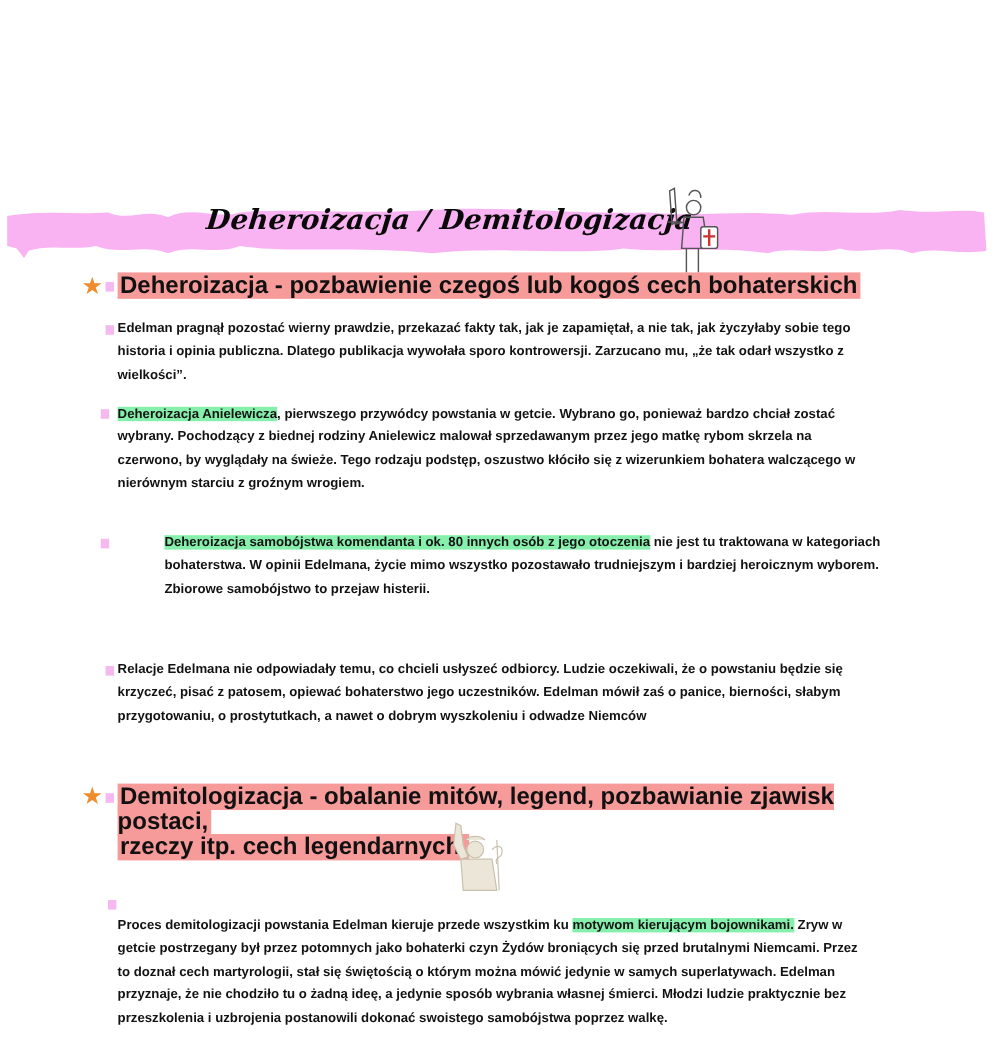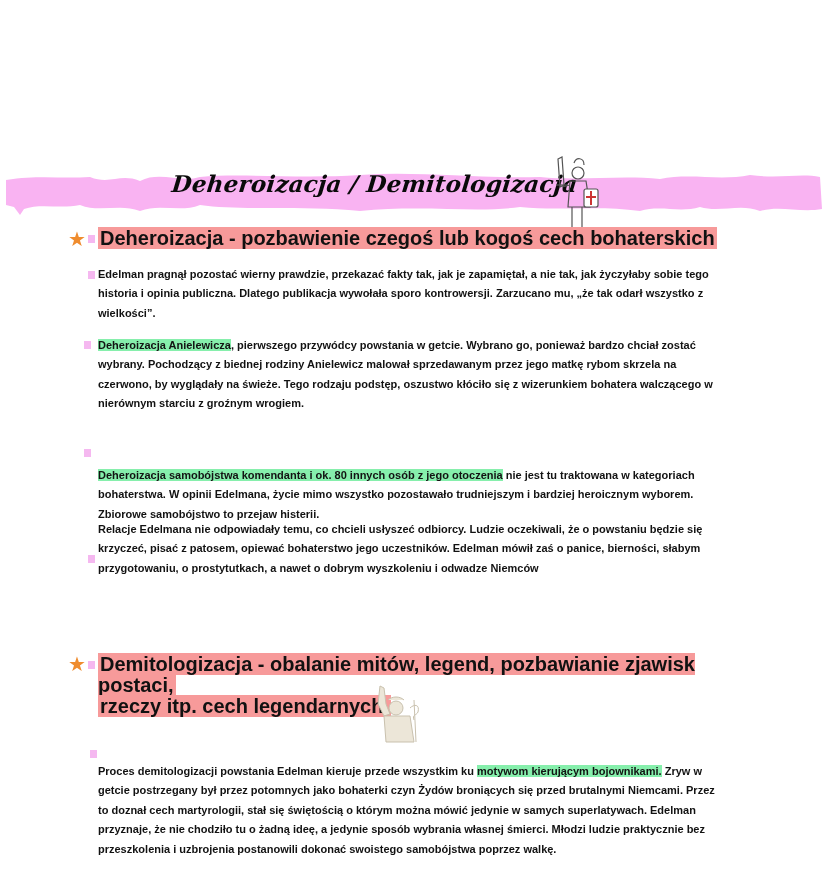--- a/index.html
+++ b/index.html
@@ -60,26 +60,26 @@
 <div class="para" style="top:265px;">
   <span>Edelman pragnął pozostać wierny prawdzie, przekazać fakty tak, jak je zapamiętał, a nie tak, jak życzyłaby sobie tego historia i opinia publiczna. Dlatego publikacja wywołała sporo kontrowersji. Zarzucano mu, „że tak odarł wszystko z wielkości”.</span>
 </div>
 
 <div class="bullet" style="left:84px; top:341px;"></div>
 <div class="para" style="top:336px;">
   <span class="blue">Deheroizacja Anielewicza</span><span>, pierwszego przywódcy powstania w getcie. Wybrano go, ponieważ bardzo chciał zostać wybrany. Pochodzący z biednej rodziny Anielewicz malował sprzedawanym przez jego matkę rybom skrzela na czerwono, by wyglądały na świeże. Tego rodzaju podstęp, oszustwo kłóciło się z wizerunkiem bohatera walczącego w nierównym starciu z groźnym wrogiem.</span>
 </div>
 
 <div class="bullet" style="left:84px; top:449px;"></div>
-<div class="para" style="top:466px;">
+<div class="para" style="top:443px;margin-left:39px;">
   <span class="blue">Deheroizacja samobójstwa komendanta i ok. 80 innych osób z jego otoczenia</span><span> nie jest tu traktowana w kategoriach bohaterstwa. W opinii Edelmana, życie mimo wszystko pozostawało trudniejszym i bardziej heroicznym wyborem. Zbiorowe samobójstwo to przejaw histerii.</span>
 </div>
 
 <div class="bullet" style="left:88px; top:555px;"></div>
-<div class="para" style="top:520px;">
+<div class="para" style="top:549px;">
   <span>Relacje  Edelmana nie odpowiadały temu, co chcieli usłyszeć odbiorcy. Ludzie oczekiwali, że o powstaniu będzie się krzyczeć, pisać z patosem, opiewać bohaterstwo jego uczestników. Edelman mówił zaś o panice, bierności, słabym przygotowaniu, o prostytutkach, a nawet o dobrym wyszkoleniu i odwadze Niemców</span>
 </div>
 
 <div class="star" style="left:68px; top:654px;">★</div>
 <div class="bullet" style="left:88px; top:661px;"></div>
 <div class="heading" style="left:98px; top:654px; width:620px;">
   <span class="hl">Demitologizacja - obalanie mitów, legend, pozbawianie zjawisk postaci,</span><br>
   <span class="hl">rzeczy itp. cech legendarnych.</span>
 </div>
 

